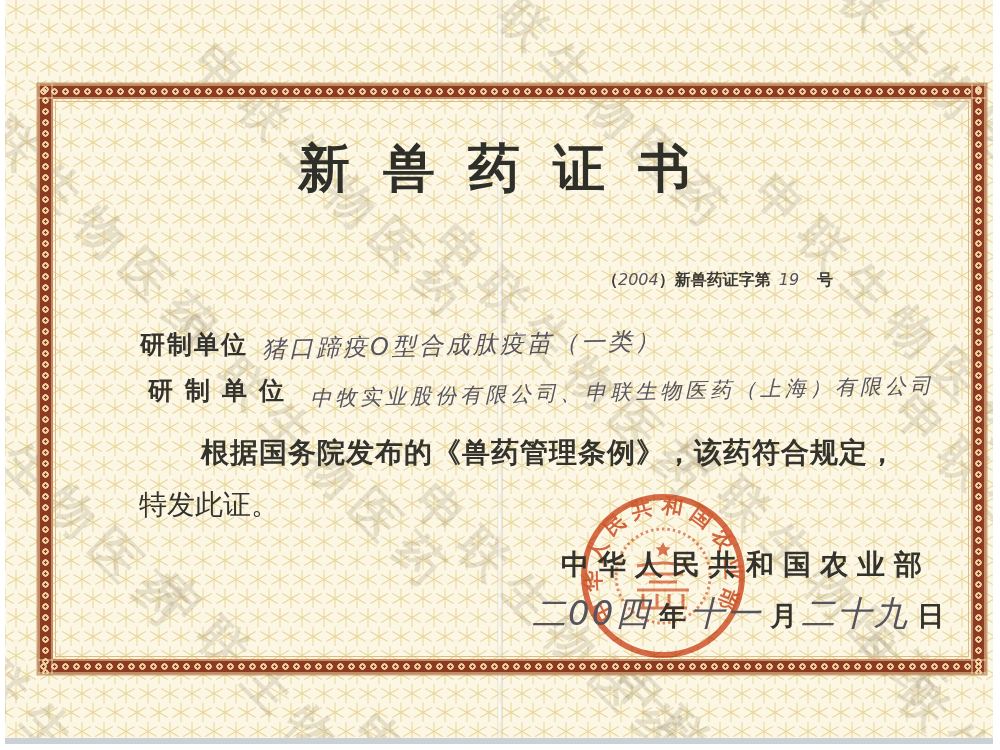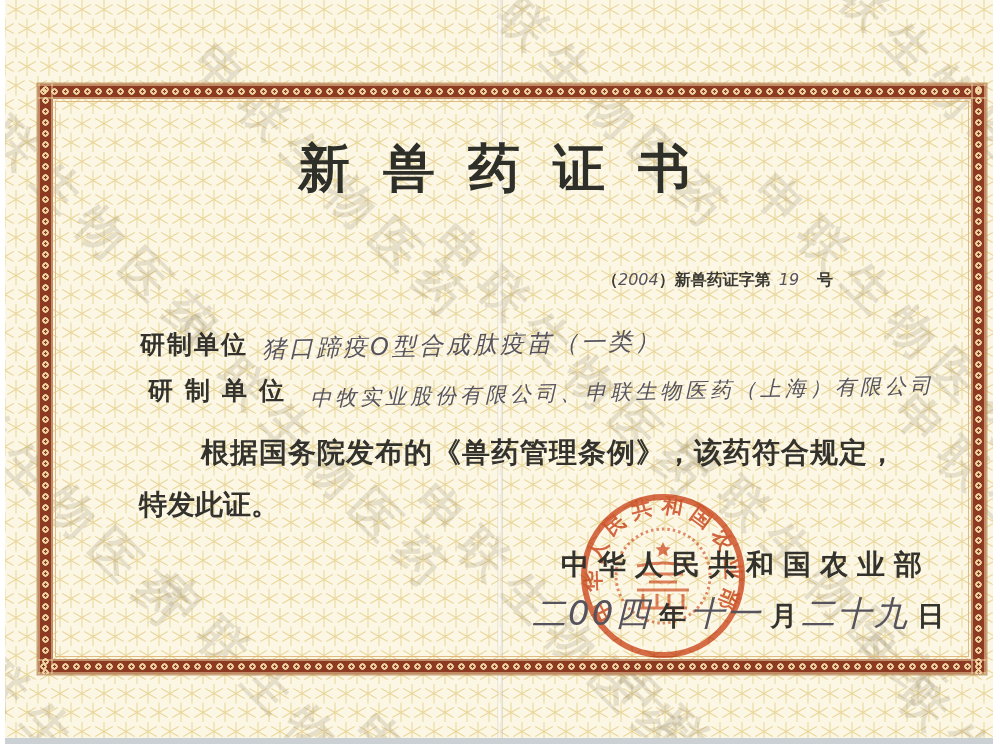--- a/index.html
+++ b/index.html
@@ -41,21 +41,21 @@
   .hw{font-family:"DejaVu Sans","Liberation Sans",sans-serif;font-style:italic;color:#56535d;font-weight:400;}
   .field{position:absolute;z-index:4;white-space:nowrap;}
   .field-name{left:135px;top:328px;}
   .field-unit{left:135px;top:374px;}
   .flabel{font-size:25px;font-weight:700;color:#33322c;letter-spacing:2px;}
   .flabel.spaced{letter-spacing:12px;margin-left:8px;}
   .fvalue{font-size:24px;margin-left:10px;letter-spacing:3px;display:inline-block;transform:rotate(-1.2deg);}
   .fvalue.small{font-size:21px;letter-spacing:4px;}
   .body1{position:absolute;left:196px;top:434px;margin:0;z-index:4;font-size:28px;font-weight:700;
          color:#33322c;letter-spacing:1px;white-space:nowrap;}
-  .body2{position:absolute;left:134px;top:486px;margin:0;z-index:4;font-size:28px;font-weight:700;color:#33322c;}
+  .body2{position:absolute;left:134px;top:486px;margin:0;z-index:4;font-size:28px;font-weight:400;color:#33322c;}
   .issuer{position:absolute;left:556px;top:546px;z-index:4;font-size:28px;font-weight:700;color:#33322c;
           letter-spacing:9px;white-space:nowrap;}
   .dateline{position:absolute;left:527px;top:591px;z-index:4;font-size:27px;font-weight:700;color:#33322c;white-space:nowrap;}
   .dateline .hw{font-size:34px;letter-spacing:2px;}
   .dateline .du{margin:0 4px 0 8px;}
   .bottom-strip{position:absolute;left:0;right:0;bottom:0;height:6px;background:#cbd0d5;z-index:5;}
 </style>
 </head>
 <body>
 

